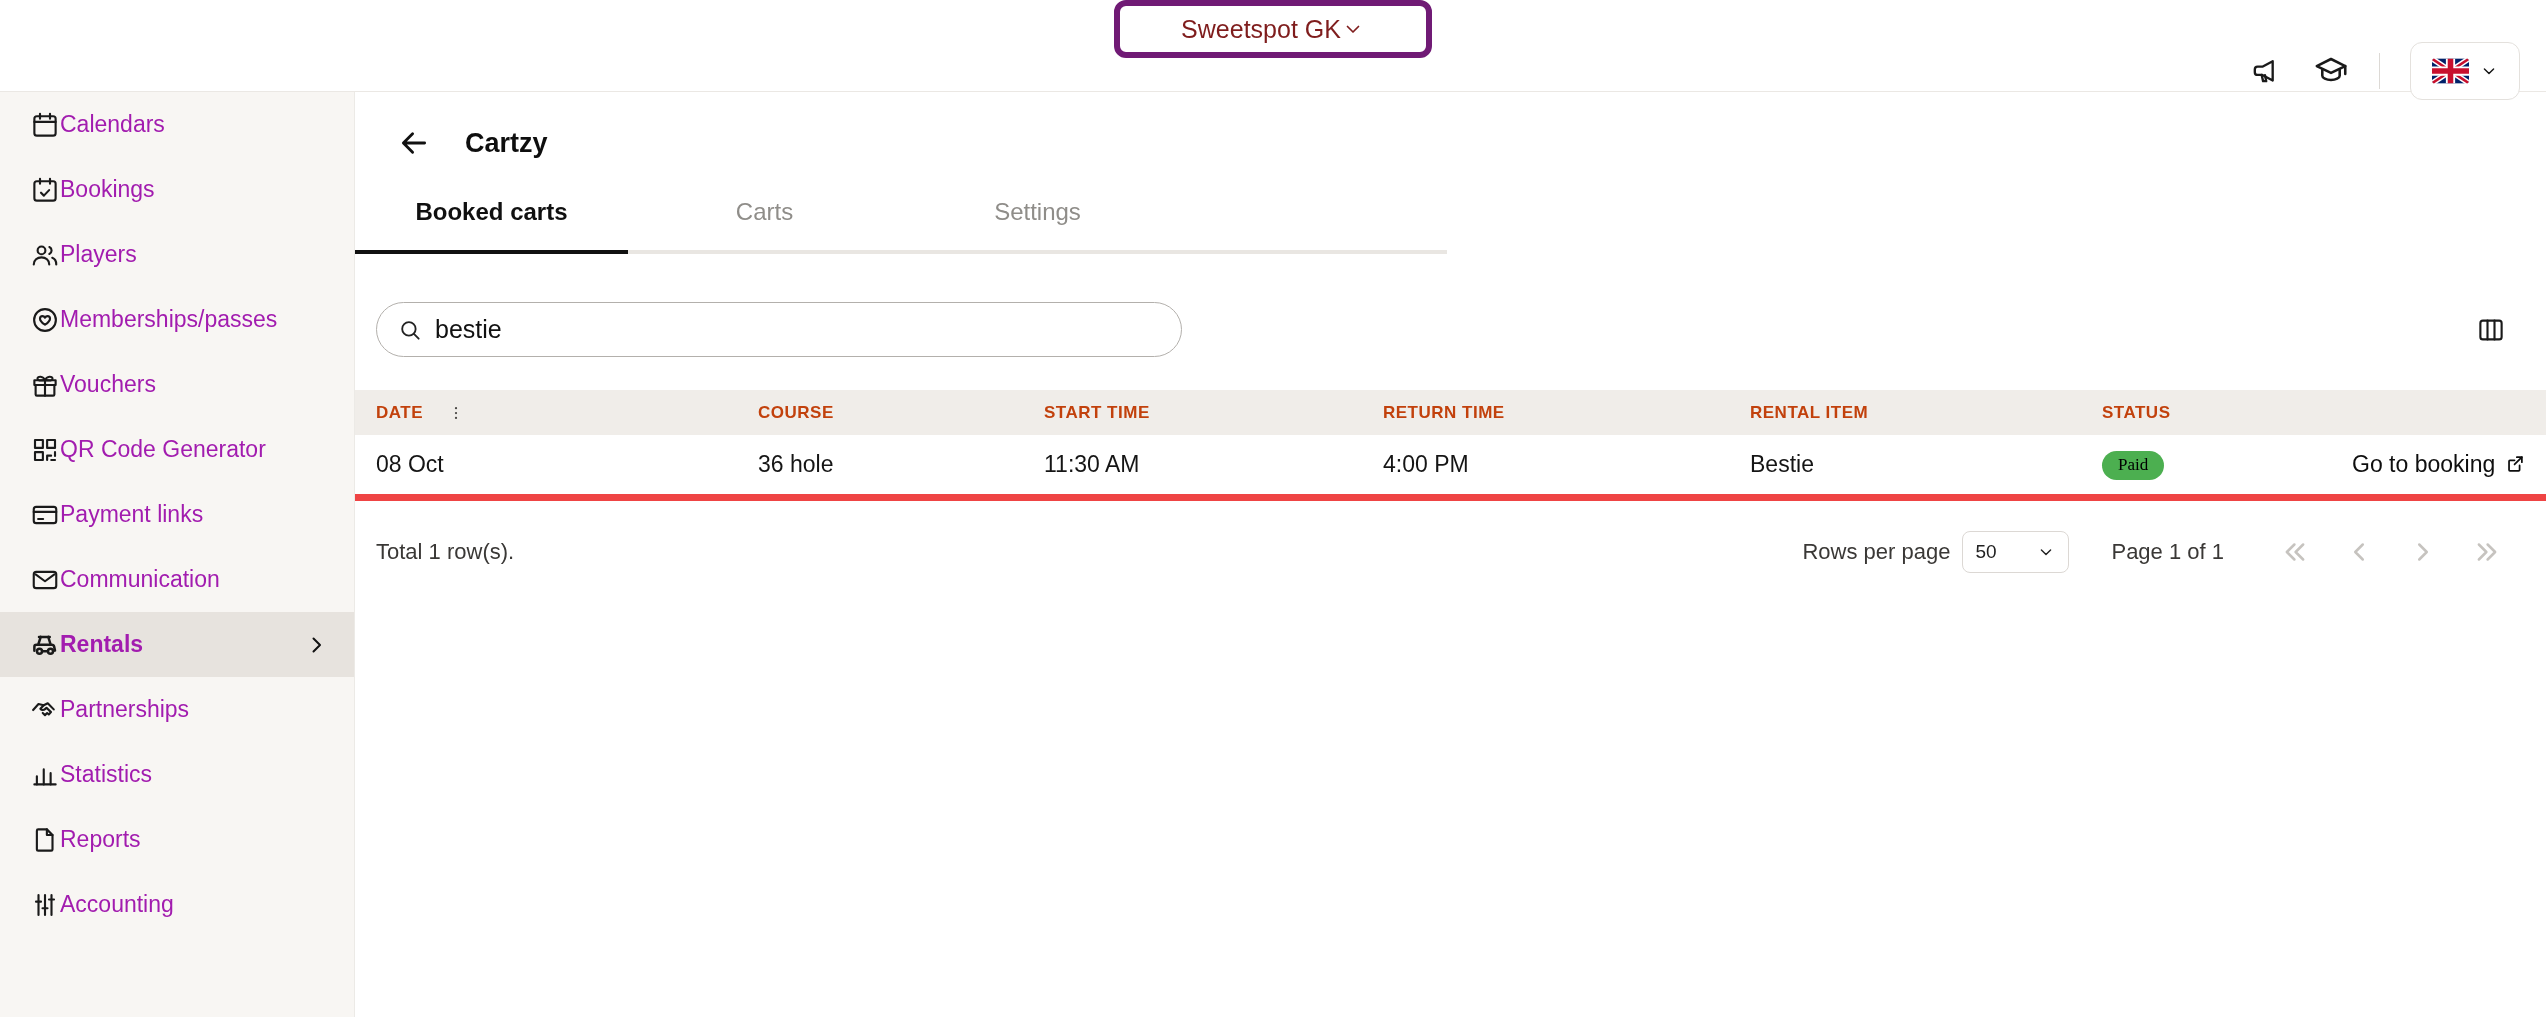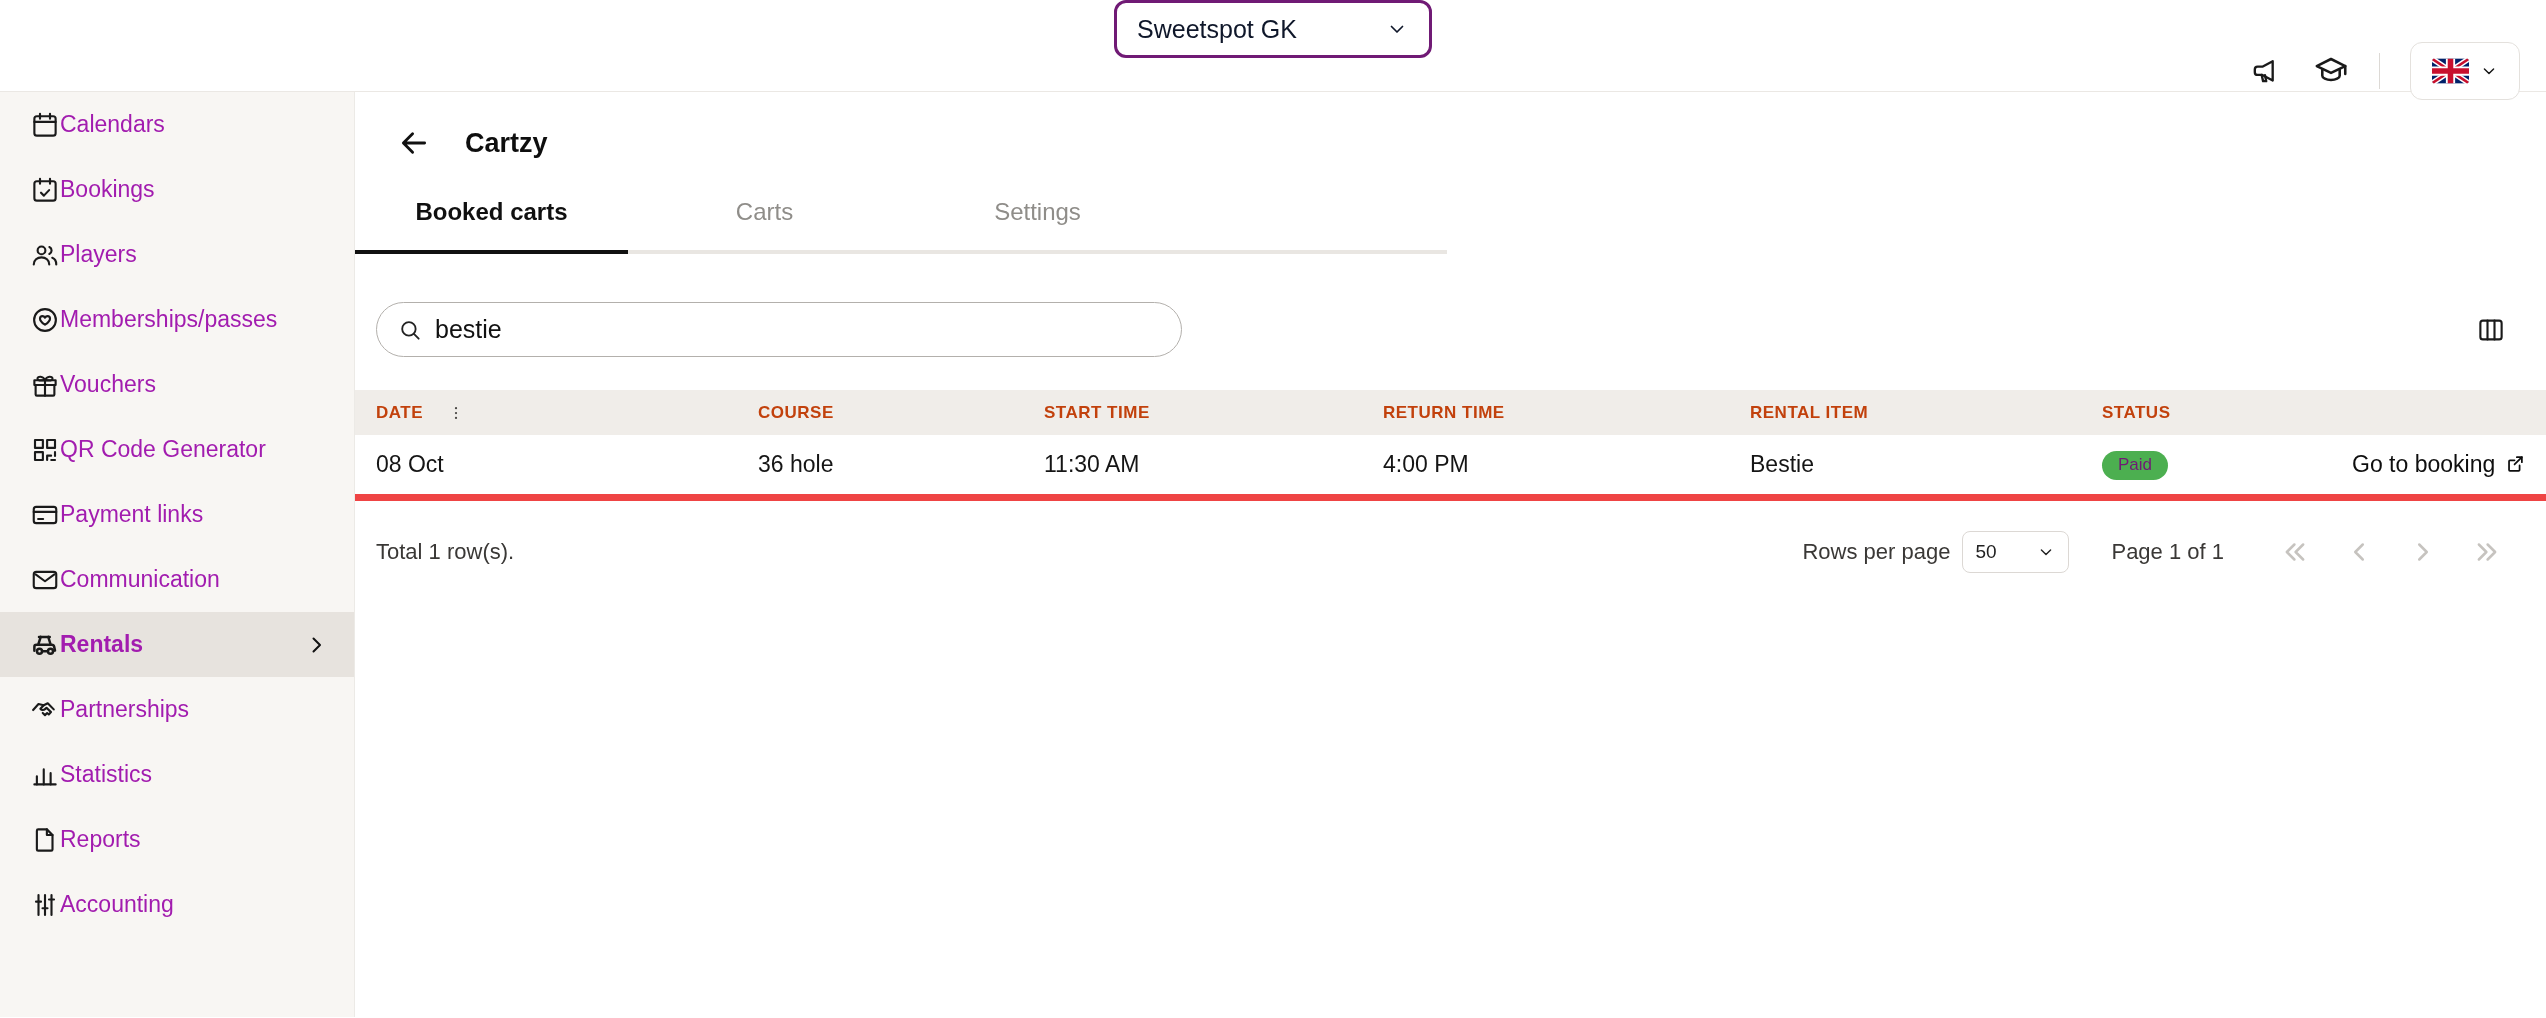--- a/index.html
+++ b/index.html
@@ -10,23 +10,23 @@
   .ic svg { display:block; }
   .ln { fill:none; stroke:currentColor; stroke-width:1.7; stroke-linecap:round; stroke-linejoin:round; }
   .fl { fill:currentColor; stroke:none; }
 
   
   .topbar { height:92px; display:flex; align-items:center; position:relative;
             background:#fff; border-bottom:1px solid #ebe8e4; padding:0 26px;flex-direction:column; }
   .logo { display:flex; align-items:center; gap:12px; cursor:pointer; }
   .logo-text { font-size:37px; font-weight:800; letter-spacing:-1px; color:#0a0a0a; }
   .club-selector { position:absolute; left:50%; transform:translateX(-50%);
-            width:318px; height:58px; border:3px solid #701a75; border-radius:12px; background:#fff;
-            display:flex; align-items:center; justify-content:space-between; padding:0 20px;
-            font-size:25px; color:#0f172a; }
+            width:318px; height:58px; border:6px solid #701a75; border-radius:12px; background:#fff;
+            display:flex; align-items:center; justify-content:center; padding:0 20px;
+            font-size:25px; color:#7f1d1d; }
   .topbar-right { margin-left:auto; display:flex; align-items:center; gap:30px; }
   .tb-icon-btn { color:#1a1a1a; }
   .tb-divider { width:1px; height:36px; background:#dcd9d5; }
   .lang-btn { width:110px; height:58px; border:1px solid #e4e1dd; border-radius:12px; background:#fff;
             display:flex; align-items:center; justify-content:center; gap:10px; }
   .flag-wrap { width:37px; height:26px; border-radius:4px; overflow:hidden; display:inline-flex; }
 
   
   .layout { display:flex; height:925px; }
   .sidebar { width:355px; flex-shrink:0; background:#f8f6f3; border-right:1px solid #eceae6; }
@@ -63,22 +63,22 @@
 
   
   .data-table { width:100%; border-collapse:collapse; table-layout:fixed; margin-top:33px; }
   .data-table th { background:#f0ede9; height:45px; font-size:17px; font-weight:700;
                    text-transform:uppercase; letter-spacing:.5px; color:#c2410c;
                    text-align:left; padding-left:21px; vertical-align:middle; }
   .data-table td { height:62px; font-size:23px; color:#151515; border-bottom:7px solid #ef4444;
                    padding-left:21px; vertical-align:middle; white-space:nowrap; overflow:hidden; }
   .th-date-inner { display:flex; align-items:center; }
   .dots-btn { margin-left:24px; color:#4a4845; display:inline-flex; }
-  .badge { display:inline-block; background:#4caf50; color:#701a75; font-size:17px;
-           padding:5px 16px; border-radius:999px; line-height:1.1; }
+  .badge { display:inline-block; background:#4caf50; color:#000000; font-size:17px;
+           padding:5px 16px; border-radius:999px; line-height:1.1;font-family:Liberation Serif, serif; }
   .td-action { text-align:right; padding-right:28px !important; }
   .go-link { display:inline-flex; align-items:center; gap:9px; font-size:23px; color:#0e0e0e;
              text-decoration:none; cursor:pointer; }
   .ext-ic { color:#0e0e0e; }
 
   
   .table-footer { display:flex; align-items:center; padding:30px 44px 0 21px;
                   font-size:22px; color:#3a3836; }
   .footer-right { margin-left:auto; display:flex; align-items:center; }
   .rpp-label { margin-right:12px; }

